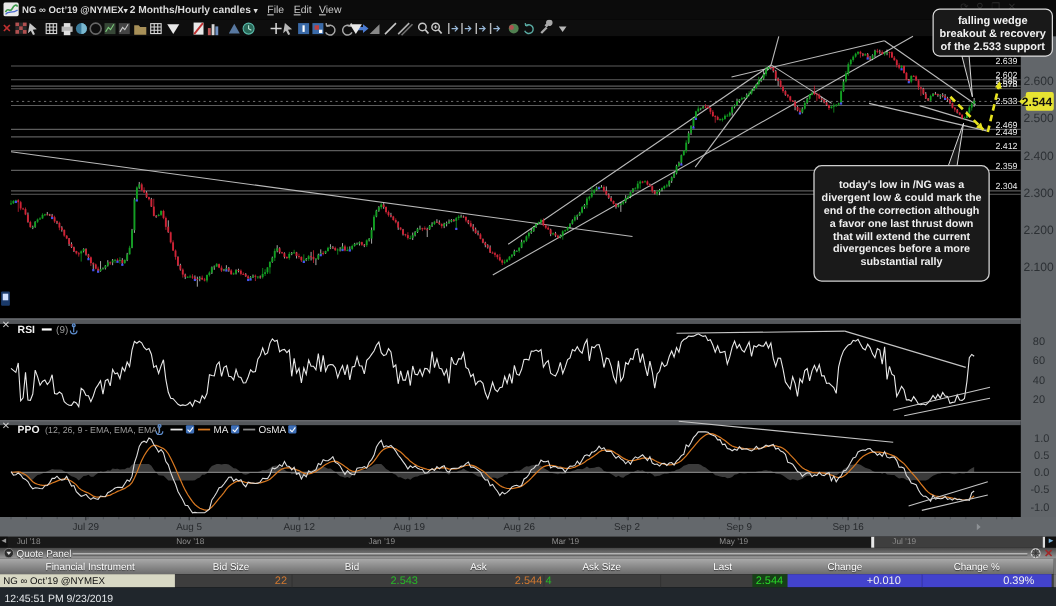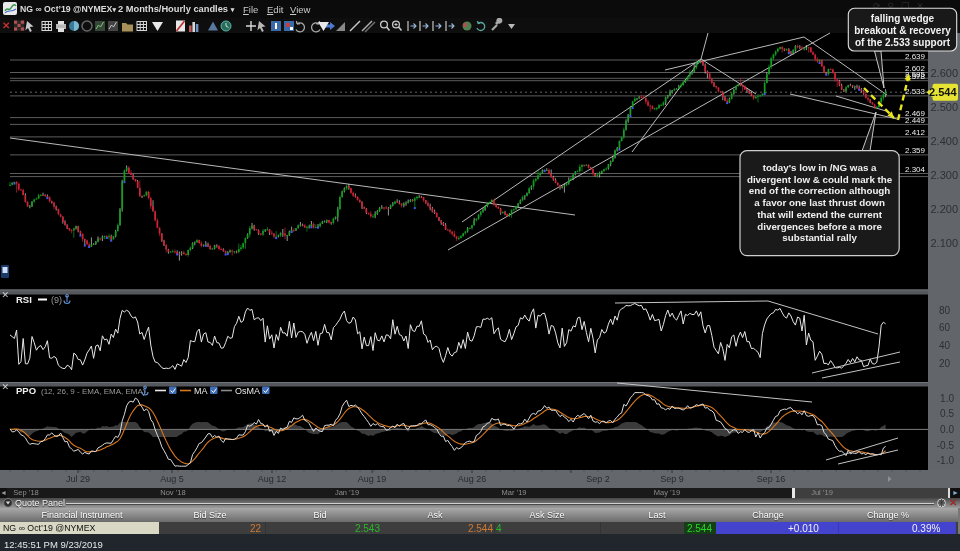--- a/index.html
+++ b/index.html
@@ -1062,21 +1062,21 @@
     <line x1="838" y1="464" x2="898" y2="450" stroke="#c4c4c4" stroke-width="1"></line>
     <rect x="1" y="265" width="8" height="13" rx="1" fill="#1a3a6a"></rect>
     <rect x="2.5" y="267" width="5" height="6" fill="#cfe0ff"></rect>
   </svg>
 <div class="dateaxis">
     <div class="dlab" style="left:78px">Jul 29</div>
     <div class="dlab" style="left:172px">Aug 5</div>
     <div class="dlab" style="left:272px">Aug 12</div>
     <div class="dlab" style="left:372px">Aug 19</div>
     <div class="dlab" style="left:472px">Aug 26</div>
-    <div class="dlab" style="left:598px">Sep 2</div>
+    <div class="dlab" style="left:570px">Sep 2</div>
     <div class="dlab" style="left:672px">Sep 9</div>
     <div class="dlab" style="left:771px">Sep 16</div>
     <svg width="960" height="17" viewBox="0 0 960 17" style="position:absolute;left:0;top:0">
       <line x1="78" y1="0" x2="78" y2="3" stroke="#2e3134" stroke-width="1"></line>
       <line x1="172" y1="0" x2="172" y2="3" stroke="#2e3134" stroke-width="1"></line>
       <line x1="272" y1="0" x2="272" y2="3" stroke="#2e3134" stroke-width="1"></line>
       <line x1="372" y1="0" x2="372" y2="3" stroke="#2e3134" stroke-width="1"></line>
       <line x1="472" y1="0" x2="472" y2="3" stroke="#2e3134" stroke-width="1"></line>
       <line x1="571" y1="0" x2="571" y2="3" stroke="#2e3134" stroke-width="1"></line>
       <line x1="672" y1="0" x2="672" y2="3" stroke="#2e3134" stroke-width="1"></line>
@@ -1145,21 +1145,21 @@
       <line x1="864" y1="0" x2="864" y2="2" stroke="#50545a" stroke-width="1"></line>
       <line x1="878" y1="0" x2="878" y2="2" stroke="#50545a" stroke-width="1"></line>
       <line x1="892" y1="0" x2="892" y2="2" stroke="#50545a" stroke-width="1"></line>
       <line x1="906" y1="0" x2="906" y2="2" stroke="#50545a" stroke-width="1"></line>
       <line x1="920" y1="0" x2="920" y2="2" stroke="#50545a" stroke-width="1"></line>
       <path d="M888,6 l3.5,3 l-3.5,3 Z" fill="#8e9296"></path>
     </svg>
   </div>
 <div class="slider">
     <div style="position:absolute;left:0;top:0;width:7px;height:10px;background:#101010;color:#999;font-size:7px;line-height:9px">◄</div>
-    <div class="slab" style="left:26px">Sep ’18</div>
+    <div class="slab" style="left:26px">Jul ’18</div>
     <div class="slab" style="left:173px">Nov ’18</div>
     <div class="slab" style="left:347px">Jan ’19</div>
     <div class="slab" style="left:514px">Mar ’19</div>
     <div class="slab" style="left:667px">May ’19</div>
     <div style="position:absolute;left:791.5px;top:0;width:3px;height:10px;background:#e8e8e8"></div>
     <div style="position:absolute;left:794.5px;top:0;width:155px;height:10px;background:#3e3e3e;border-right:2px solid #dcdcdc"></div>
     <div class="slab" style="left:822px">Jul ’19</div>
     <div style="position:absolute;left:951px;top:0;width:9px;height:10px;background:#101010;color:#7ab0d8;font-size:7px;line-height:9px;text-align:center">►</div>
   </div>
 <div class="qtitle">

